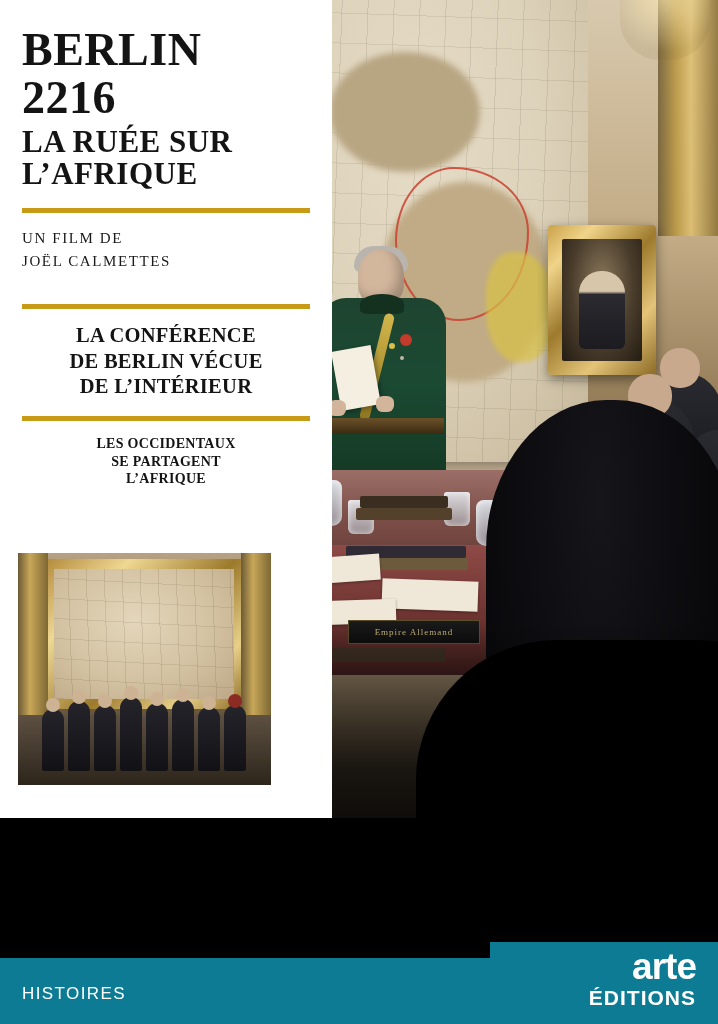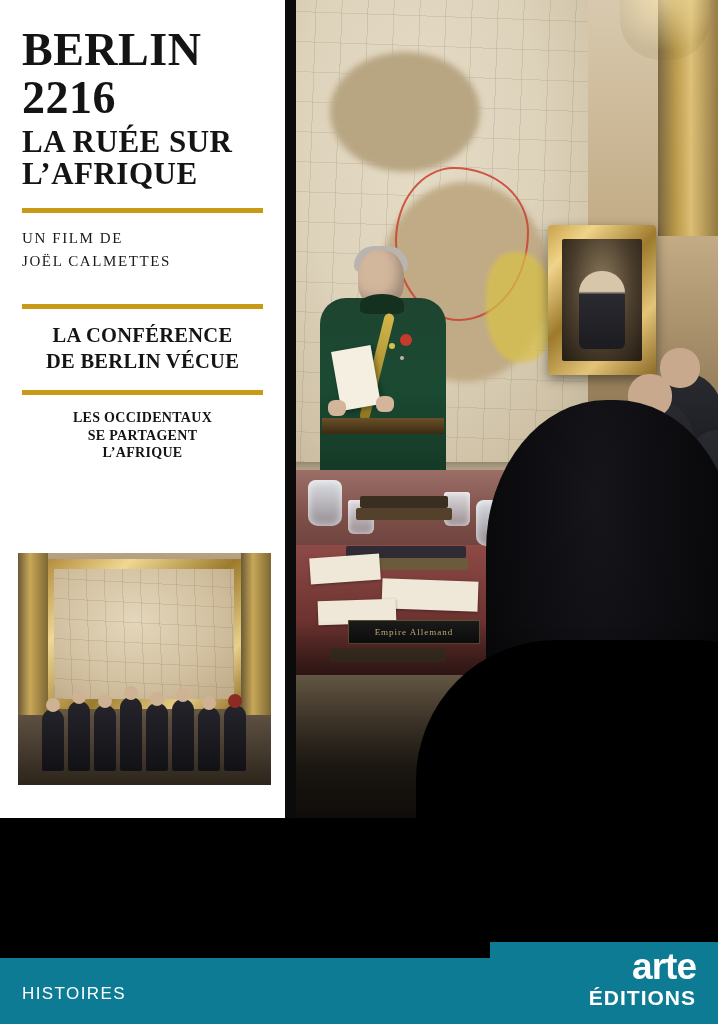--- a/index.html
+++ b/index.html
@@ -311,21 +311,21 @@
     width: 100%;
     height: 330px;
     background: linear-gradient(180deg, rgba(0,0,0,0) 0%, rgba(0,0,0,0.75) 45%, #000 100%);
   }
 
   
   .panel {
     position: absolute;
     left: 0;
     top: 0;
-    width: 285px;
+    width: 332px;
     height: 818px;
     background: #ffffff;
   }
   .title-block {
     padding: 26px 22px 0 22px;
   }
   .title-line {
     font-family: "Liberation Serif", serif;
     font-weight: bold;
     color: #141414;
@@ -589,20 +589,21 @@
     <div class="credits">
       <div class="credit-line">UN FILM DE</div>
       <div class="credit-line">JOËL CALMETTES</div>
     </div>
 
     <div class="rule"></div>
 
     <div class="block-text first">
       <div class="ln">LA CONFÉRENCE</div>
       <div class="ln">DE BERLIN VÉCUE</div>
+      <div class="ln">DE L’INTÉRIEUR</div>
     </div>
 
     <div class="rule" style="margin-top:16px;"></div>
 
     <div class="block-text second">
       <div class="ln">LES OCCIDENTAUX</div>
       <div class="ln">SE PARTAGENT</div>
       <div class="ln">L’AFRIQUE</div>
     </div>
 

